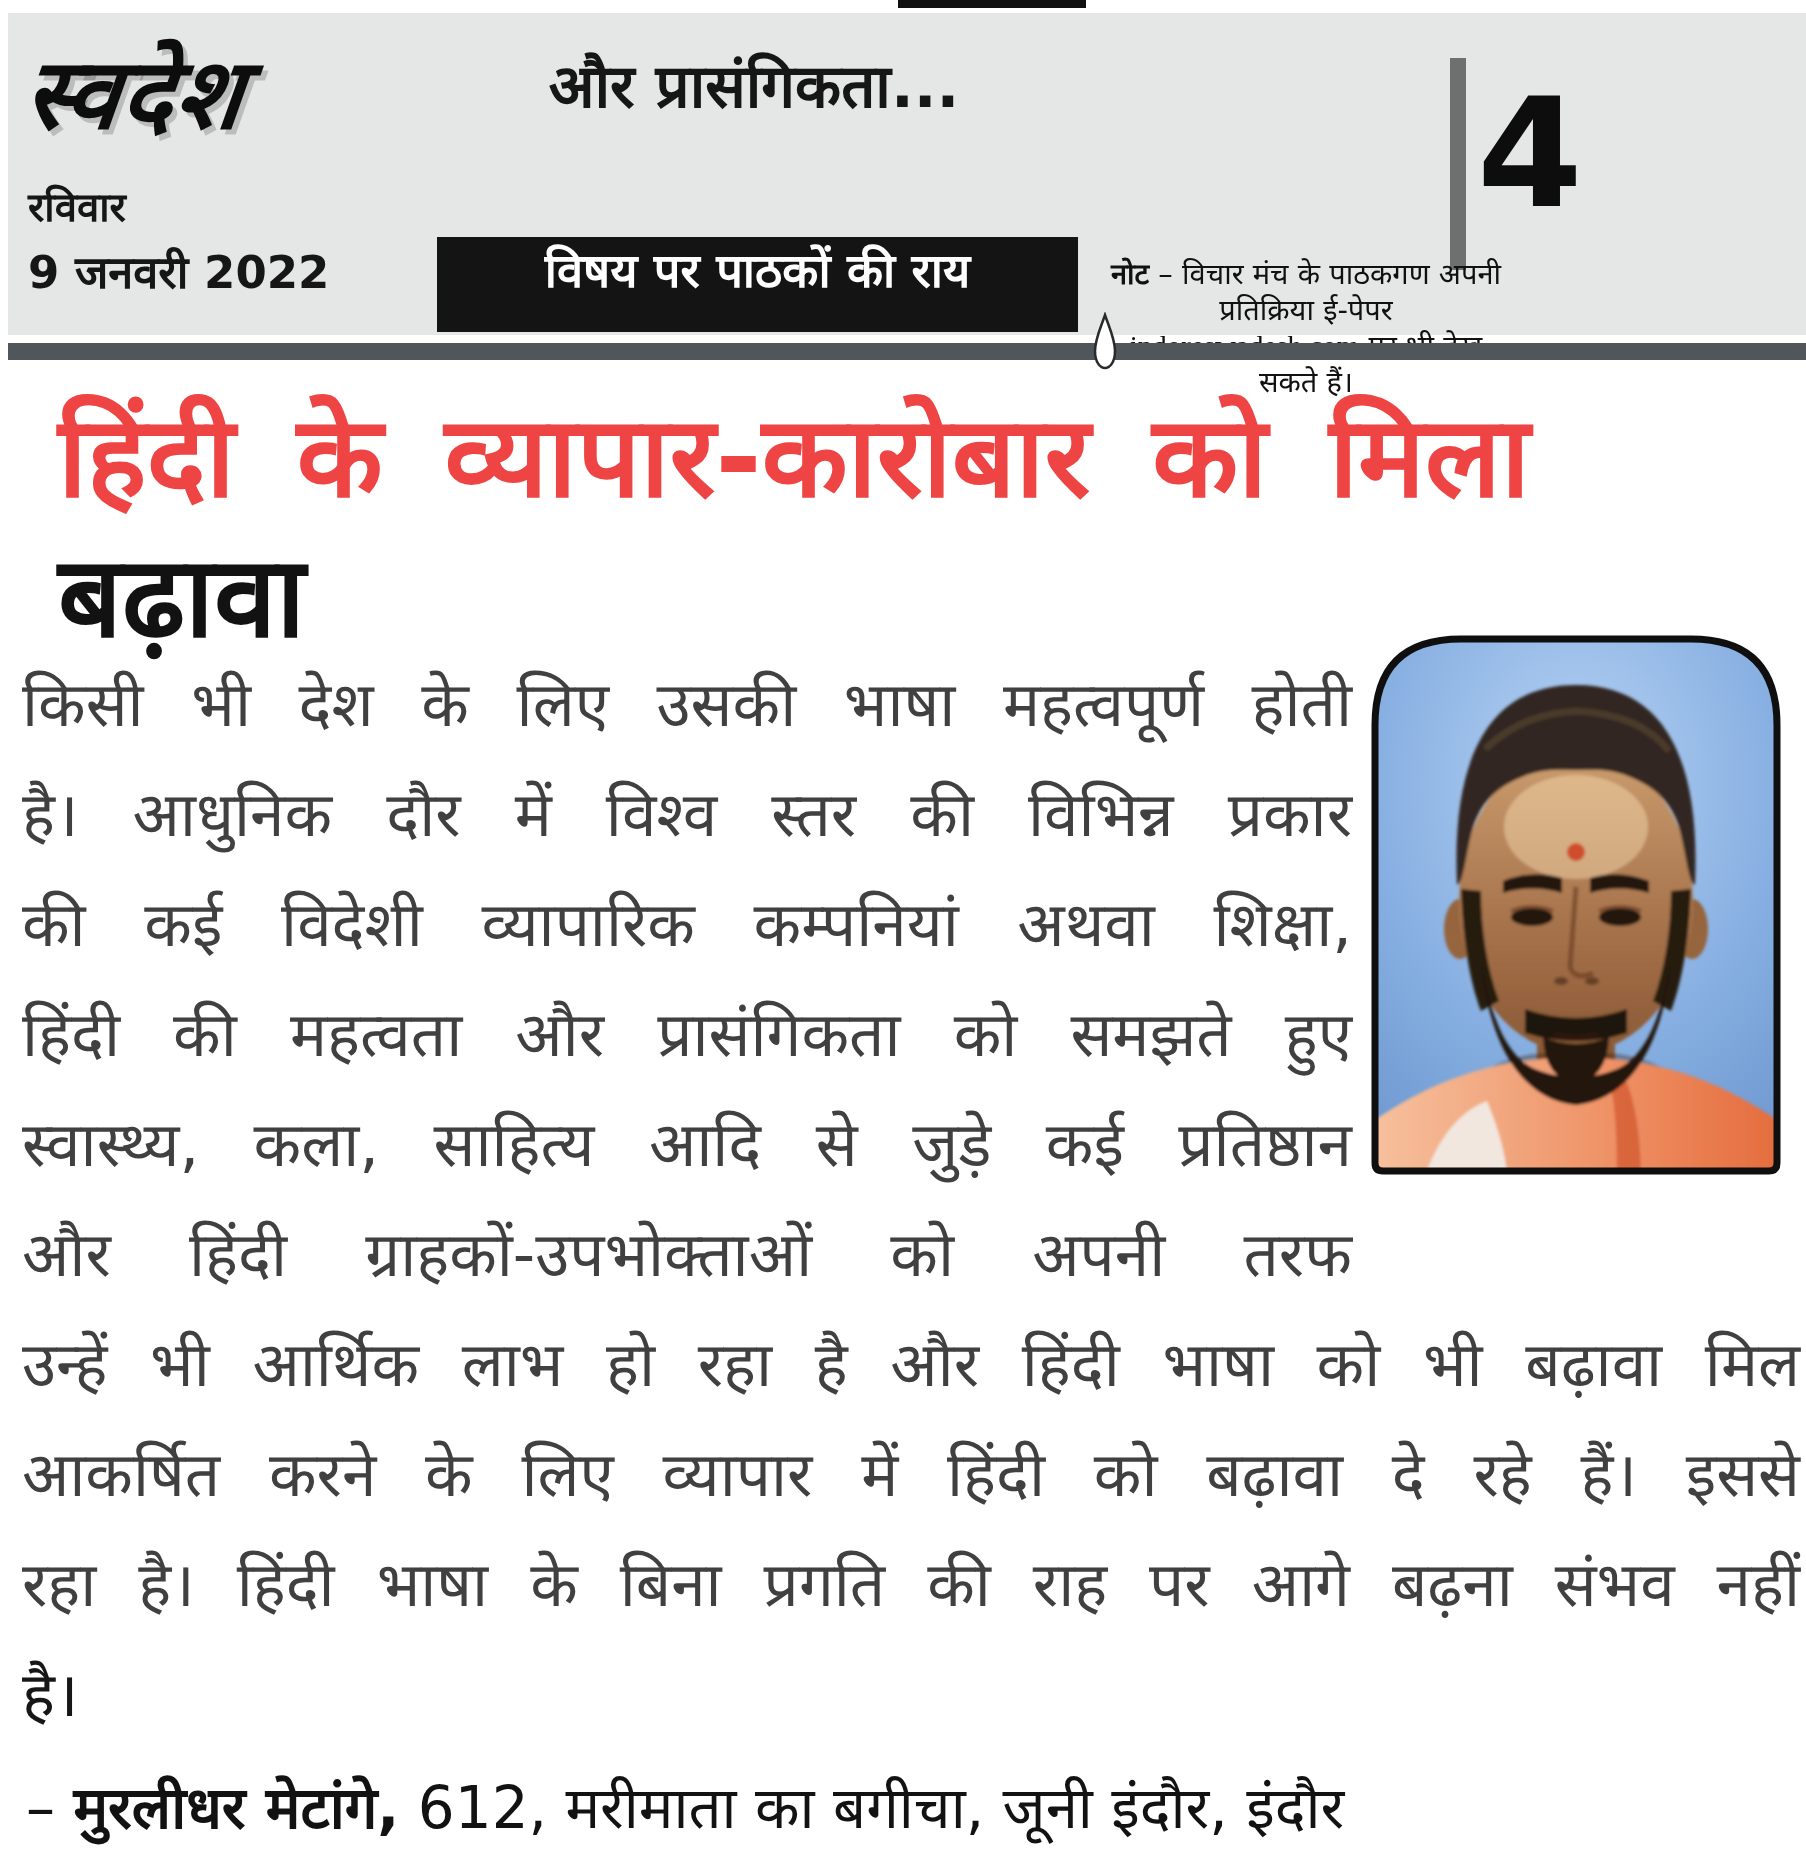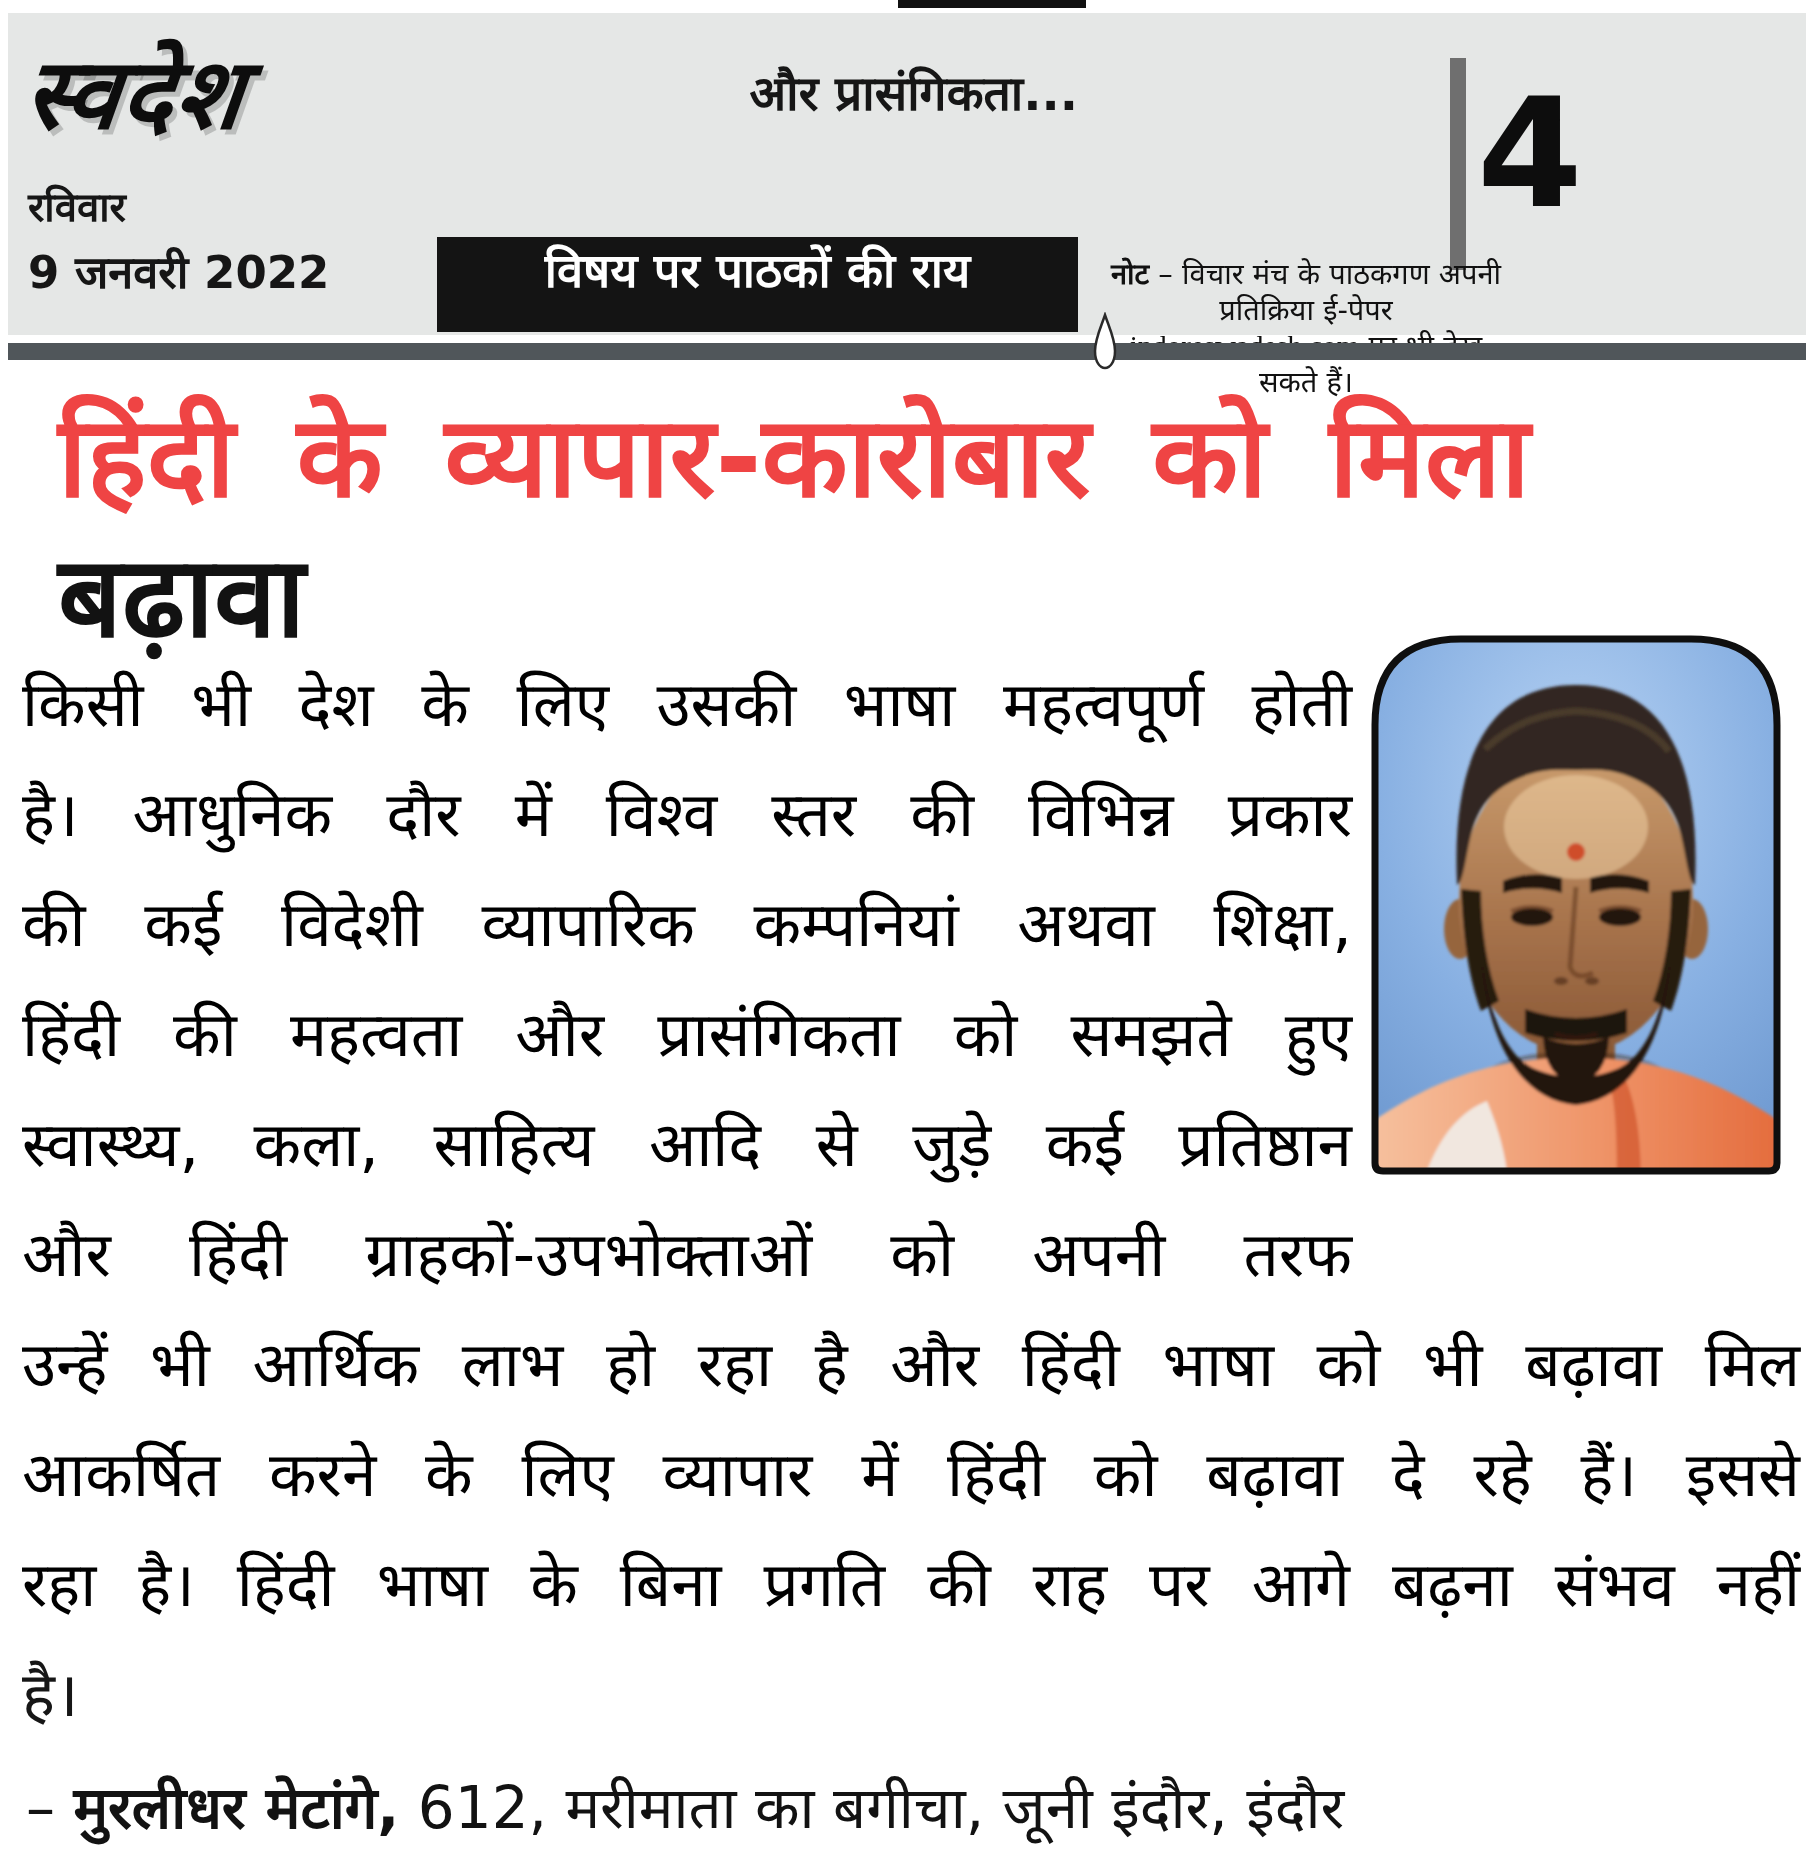--- a/index.html
+++ b/index.html
@@ -13,21 +13,21 @@
   .logo{
     position:absolute;left:25px;top:36px;font-size:98px;line-height:1.2;
     font-weight:900;font-style:italic;transform:skewX(-6deg);
     letter-spacing:2px;color:#0d0d0d;text-shadow:5px 5px 0 rgba(0,0,0,0.18);
     white-space:nowrap;
   }
   .day{position:absolute;left:28px;top:178px;font-size:40px;font-weight:700;white-space:nowrap;}
   .date{position:absolute;left:28px;top:240px;font-size:45px;font-weight:700;white-space:nowrap;}
   .topic{position:absolute;left:430px;top:30px;width:648px;text-align:center;}
   .topic-l1{font-size:60px;font-weight:700;line-height:1.15;white-space:nowrap;}
-  .topic-l2{font-size:48px;font-weight:700;line-height:1.15;margin-top:36px;white-space:nowrap;text-align:right;}
+  .topic-l2{font-size:60px;font-weight:700;line-height:1.15;margin-top:22px;white-space:nowrap;}
   .topic-tag{
     position:absolute;left:437px;top:237px;width:641px;height:95px;background:#141414;
     display:flex;justify-content:center;
   }
   .topic-tag span{color:#ffffff;font-size:47px;font-weight:700;white-space:nowrap;padding-bottom:6px;}
   .section-title{
     position:absolute;right:363px;top:50px;font-size:116px;font-weight:800;
     line-height:1.25;white-space:nowrap;color:#0d0d0d;
   }
   .section-vbar{position:absolute;left:1450px;top:58px;width:16px;height:212px;background:#6f6f6f;}
@@ -42,21 +42,21 @@
   .hl1{
     position:absolute;left:58px;top:382px;width:1472px;font-size:112px;font-weight:700;
     line-height:1.35;text-align:justify;text-align-last:justify;white-space:nowrap;color:#ef4444;
   }
   .hl1{white-space:normal;}
   .hl2{position:absolute;left:58px;top:522px;font-size:112px;font-weight:700;line-height:1.35;color:#121212;}
   .body-narrow{position:absolute;left:22px;top:650px;width:1330px;}
   .body-wide{position:absolute;left:22px;top:1310px;width:1778px;}
   .bline{
     font-size:62px;line-height:110px;height:110px;text-align:justify;text-align-last:justify;
-    color:#000000;
+    color:#404040;
   }
   .body-last{position:absolute;left:22px;top:1640px;font-size:62px;line-height:110px;color:#161616;}
   .byline{position:absolute;left:26px;top:1762px;font-size:58px;line-height:1.6;white-space:nowrap;color:#121212;}
   .byline .nm{font-weight:700;margin-top:13px;}
   .photo{position:absolute;left:1365px;top:629px;width:422px;height:552px;}
 </style>
 </head>
 <body>
 
 <div id="root">

